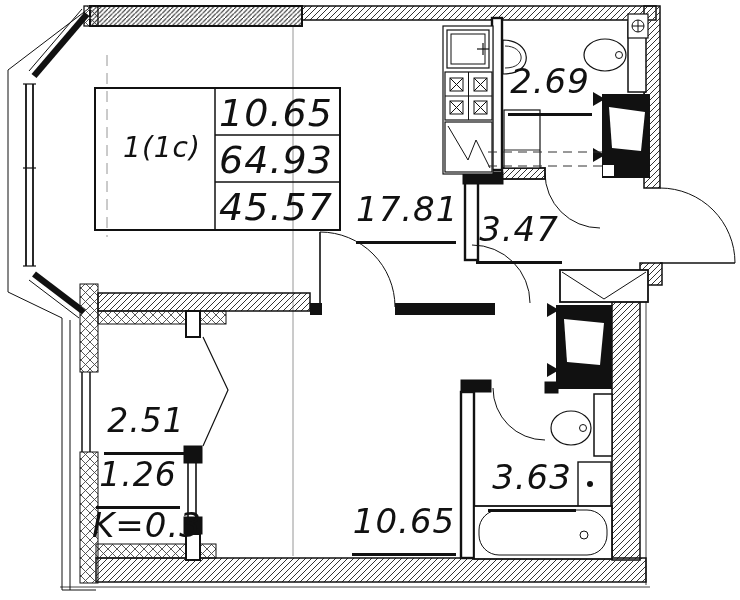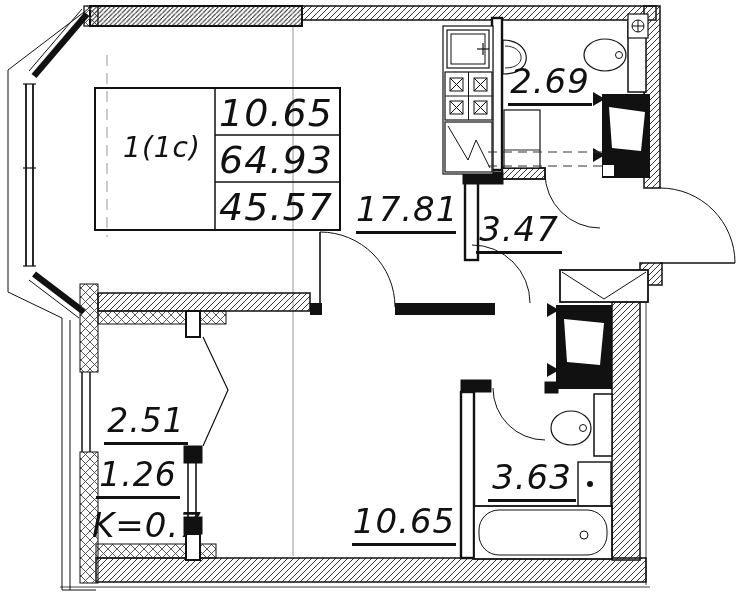--- a/index.html
+++ b/index.html
@@ -6,21 +6,21 @@
   #stage{
     position:relative;width:740px;height:600px;background:#ffffff;overflow:hidden;
     font-family:"DejaVu Sans",sans-serif;
   }
   #plan-svg{position:absolute;left:0;top:0;}
   .lbl{
     position:absolute;color:#111;font-style:italic;line-height:1;
     text-align:center;letter-spacing:1px;white-space:nowrap;
     font-family:"DejaVu Sans",sans-serif;
   }
-  .lbl.u{border-bottom:3px solid #111;padding-bottom:5px;}
+  .lbl.u{border-bottom:3px solid #111;padding-bottom:15px;}
 </style>
 </head>
 <body>
 
 <div id="stage">
 
 <svg id="plan-svg" width="740" height="600" viewBox="0 0 740 600">
   <defs>
     <pattern id="h1" width="6" height="6" patternUnits="userSpaceOnUse">
       <path d="M0,6 L6,0" stroke="#333" stroke-width="1"></path>
@@ -237,15 +237,15 @@
 <div class="lbl" style="left:216px;top:141px;width:120px;font-size:38px">64.93</div>
 <div class="lbl" style="left:216px;top:188px;width:120px;font-size:38px">45.57</div>
 
 <div class="lbl u" style="left:356px;top:192px;width:100px;font-size:34px">17.81</div>
 <div class="lbl u" style="left:508px;top:64px;width:84px;font-size:34px">2.69</div>
 <div class="lbl u" style="left:476px;top:212px;width:86px;font-size:34px">3.47</div>
 <div class="lbl u" style="left:352px;top:504px;width:104px;font-size:34px">10.65</div>
 <div class="lbl u" style="left:488px;top:460px;width:88px;font-size:34px">3.63</div>
 <div class="lbl u" style="left:104px;top:404px;width:84px;font-size:33px">2.51</div>
 <div class="lbl u" style="left:96px;top:458px;width:84px;font-size:33px">1.26</div>
-<div class="lbl" style="left:92px;top:508px;width:108px;font-size:34px">K=0.7</div>
+<div class="lbl" style="left:92px;top:508px;width:108px;font-size:34px">K=0.3</div>
 
 </div>
 
 </body></html>

